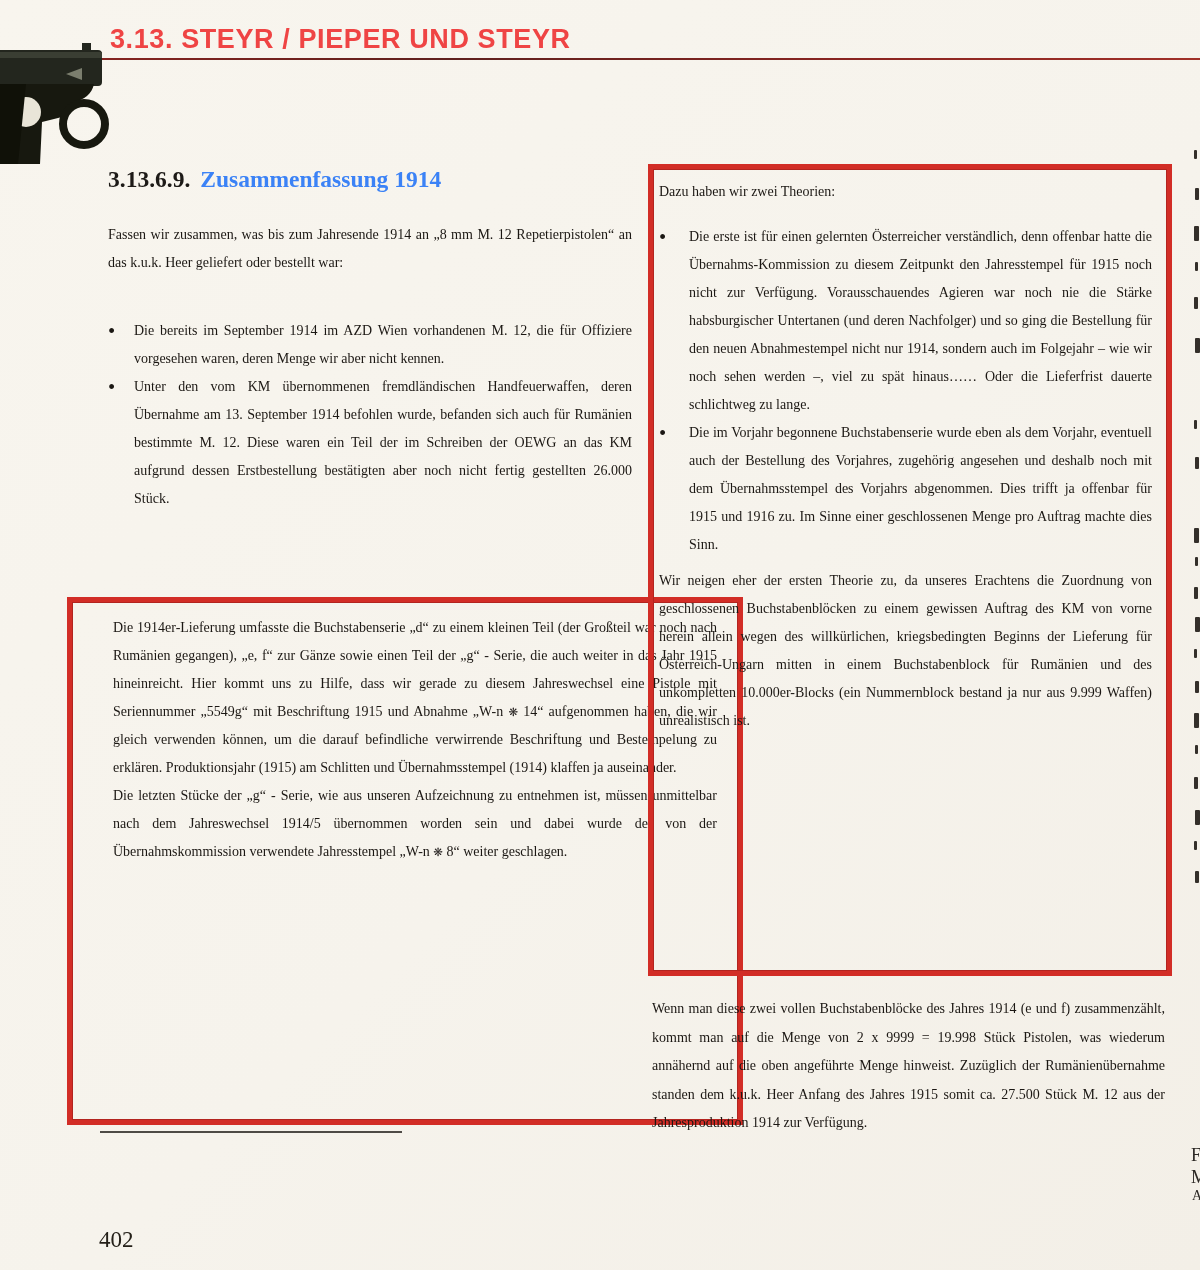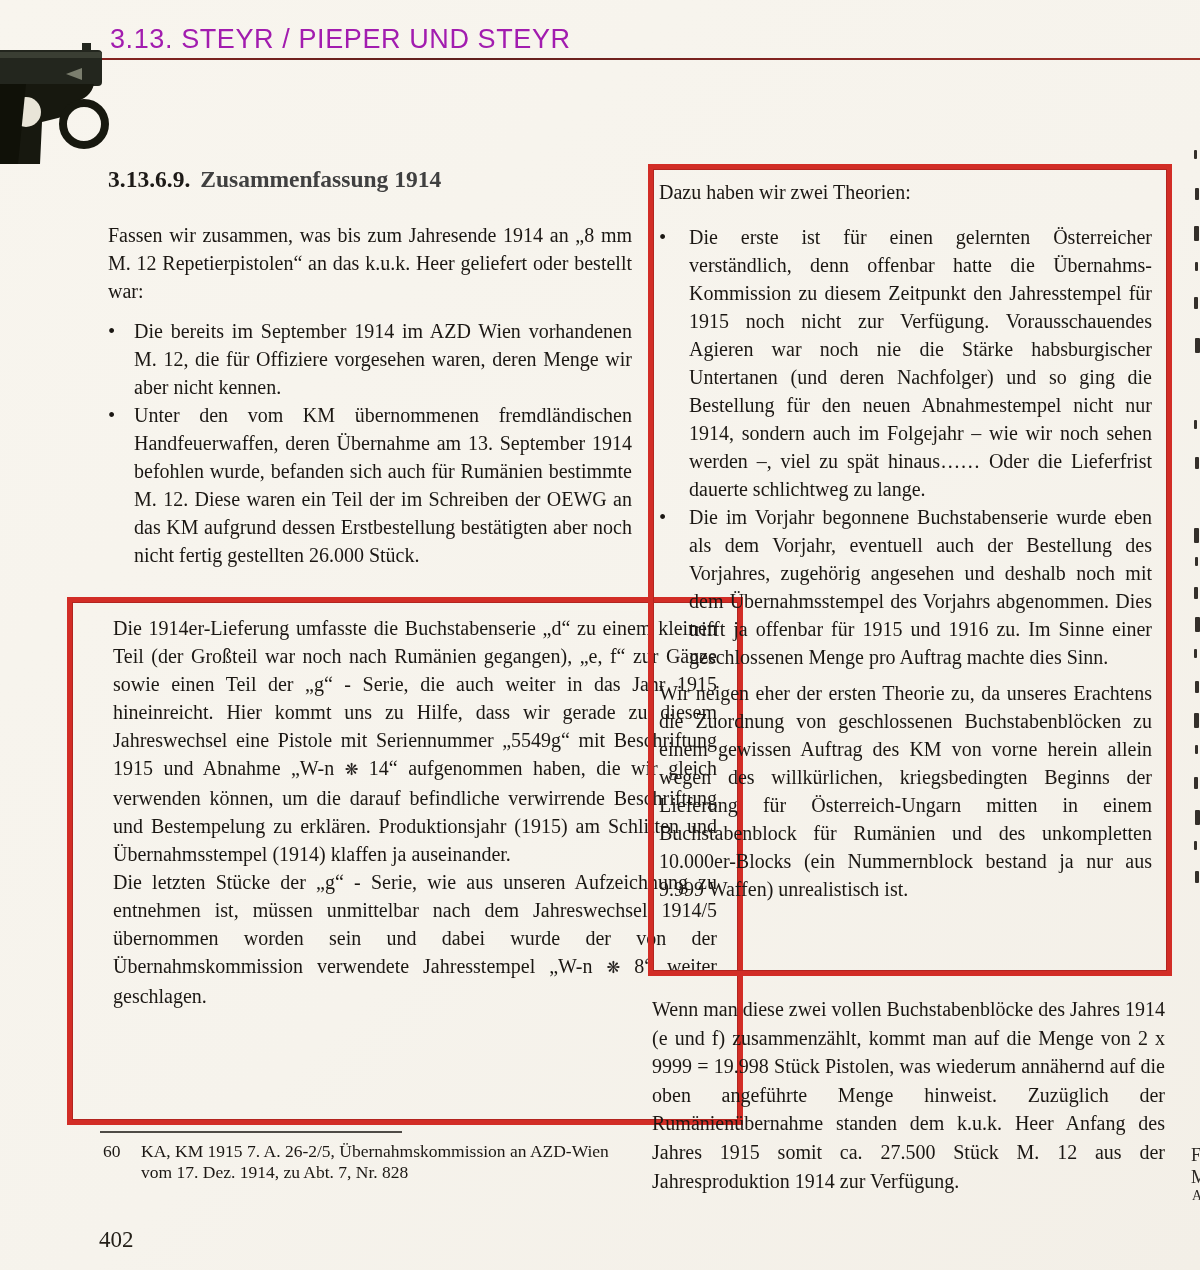--- a/index.html
+++ b/index.html
@@ -6,33 +6,33 @@
   body{
     width:1200px;height:1270px;position:relative;overflow:hidden;
     background:linear-gradient(135deg,#f8f5ee 0%,#f6f3ec 55%,#f3efe7 100%);
     font-family:"Liberation Serif", serif;
     color:#1b1713;
   }
   
   .hdr-title{
     position:absolute;left:110px;top:24px;
     font-family:"Liberation Sans", sans-serif;
-    font-size:27px;font-weight:400;color:#a21caf;letter-spacing:.6px;
+    font-size:27px;font-weight:700;color:#ef4444;letter-spacing:.6px;
     white-space:nowrap;
   }
   .hdr-rule{position:absolute;left:52px;top:58px;width:1148px;height:2px;
     background:linear-gradient(90deg,#8a2420,#5f201d 35%,#8a2420 70%,#a03028);}
   
   .pistol{position:absolute;left:-4px;top:40px;width:122px;height:128px;}
   
   .section-head{position:absolute;left:108px;top:166px;font-size:23.5px;white-space:nowrap;}
   .section-num{color:#1d1a17;font-weight:600;}
-  .section-title{color:#404040;font-weight:700;margin-left:10px;}
+  .section-title{color:#3b82f6;font-weight:700;margin-left:10px;}
   
-  .txt{font-size:20px;line-height:28px;text-align:justify;}
+  .txt{font-size:14px;line-height:28px;text-align:justify;}
   .intro{position:absolute;left:108px;top:221px;width:524px;}
   .bullets-left{position:absolute;left:108px;top:317px;width:524px;}
   .brow{display:flex;}
   .blt{flex:none;width:26px;font-size:20.5px;line-height:28px;}
   .btxt{flex:1;}
   
   .hlbox{position:absolute;border:5px solid #d22d26;box-sizing:border-box;
     box-shadow:0 0 0 1px #b3241f inset;}
   .box-left{left:67px;top:597px;width:676px;height:528px;padding:12px 21px 0 41px;}
   .box-right{left:648px;top:164px;width:524px;height:812px;padding:9px 15px 0 6px;}
@@ -89,24 +89,20 @@
   </div>
 </div>
 
 <div class="hlbox box-left">
   <div class="txt"><span>Die 1914er-Lieferung umfasste die Buchstabenserie „d“ zu einem kleinen Teil (der Großteil war noch nach Rumänien gegangen), „e, f“ zur Gänze sowie einen Teil der „g“ - Serie, die auch weiter in das Jahr 1915 hineinreicht. Hier kommt uns zu Hilfe, dass wir gerade zu diesem Jahreswechsel eine Pistole mit Seriennummer „5549g“ mit Beschriftung 1915 und Abnahme „W-n </span><span class="eagle">❋</span><span> 14“ aufgenommen haben, die wir gleich verwenden können, um die darauf befindliche verwirrende Beschriftung und Bestempelung zu erklären. Produktionsjahr (1915) am Schlitten und Übernahmsstempel (1914) klaffen ja auseinander.</span></div>
   <div class="txt"><span>Die letzten Stücke der „g“ - Serie, wie aus unseren Aufzeichnung zu entnehmen ist, müssen unmittelbar nach dem Jahreswechsel 1914/5 übernommen worden sein und dabei wurde der von der Übernahmskommission verwendete Jahresstempel „W-n </span><span class="eagle">❋</span><span> 8“ weiter geschlagen.</span></div>
 </div>
 
 <div class="fn-rule"></div>
 <div class="footnotes">
-  <div class="fn">
-    <span class="fn-num">60</span>
-    <span class="fn-text">KA, KM 1915 7. A. 26-2/5, Übernahmskommission an AZD-Wien vom 17. Dez. 1914, zu Abt. 7, Nr. 828</span>
-  </div>
 </div>
 
 <div class="pageno">402</div>
 
 <div class="hlbox box-right">
   <div class="txt bintro">Dazu haben wir zwei Theorien:</div>
   <div class="brow">
     <span class="blt">•</span>
     <span class="btxt txt">Die erste ist für einen gelernten Österreicher verständlich, denn offenbar hatte die Übernahms-Kommission zu diesem Zeitpunkt den Jahresstempel für 1915 noch nicht zur Verfügung. Vorausschauendes Agieren war noch nie die Stärke habsburgischer Untertanen (und deren Nachfolger) und so ging die Bestellung für den neuen Abnahmestempel nicht nur 1914, sondern auch im Folgejahr – wie wir noch sehen werden –, viel zu spät hinaus…… Oder die Lieferfrist dauerte schlichtweg zu lange.</span>
   </div>

